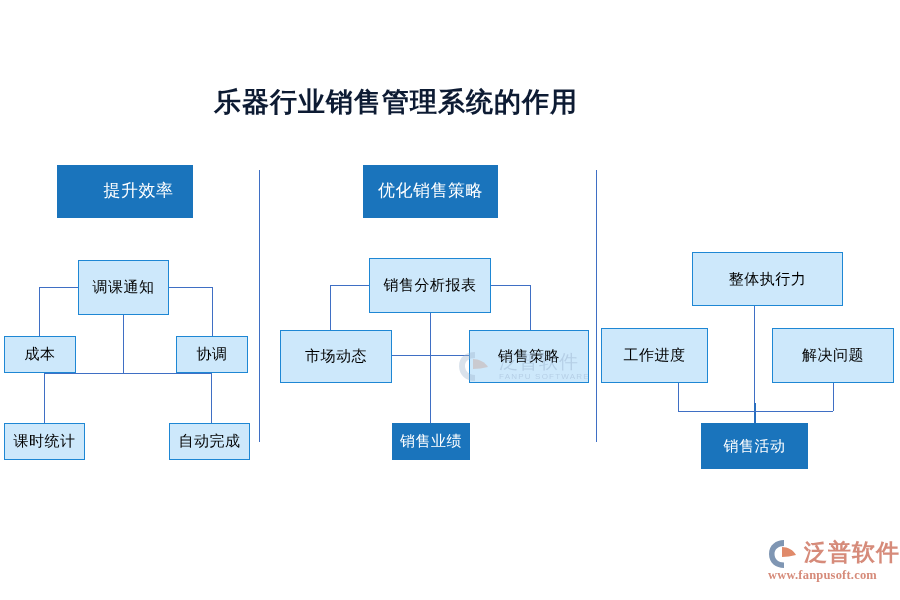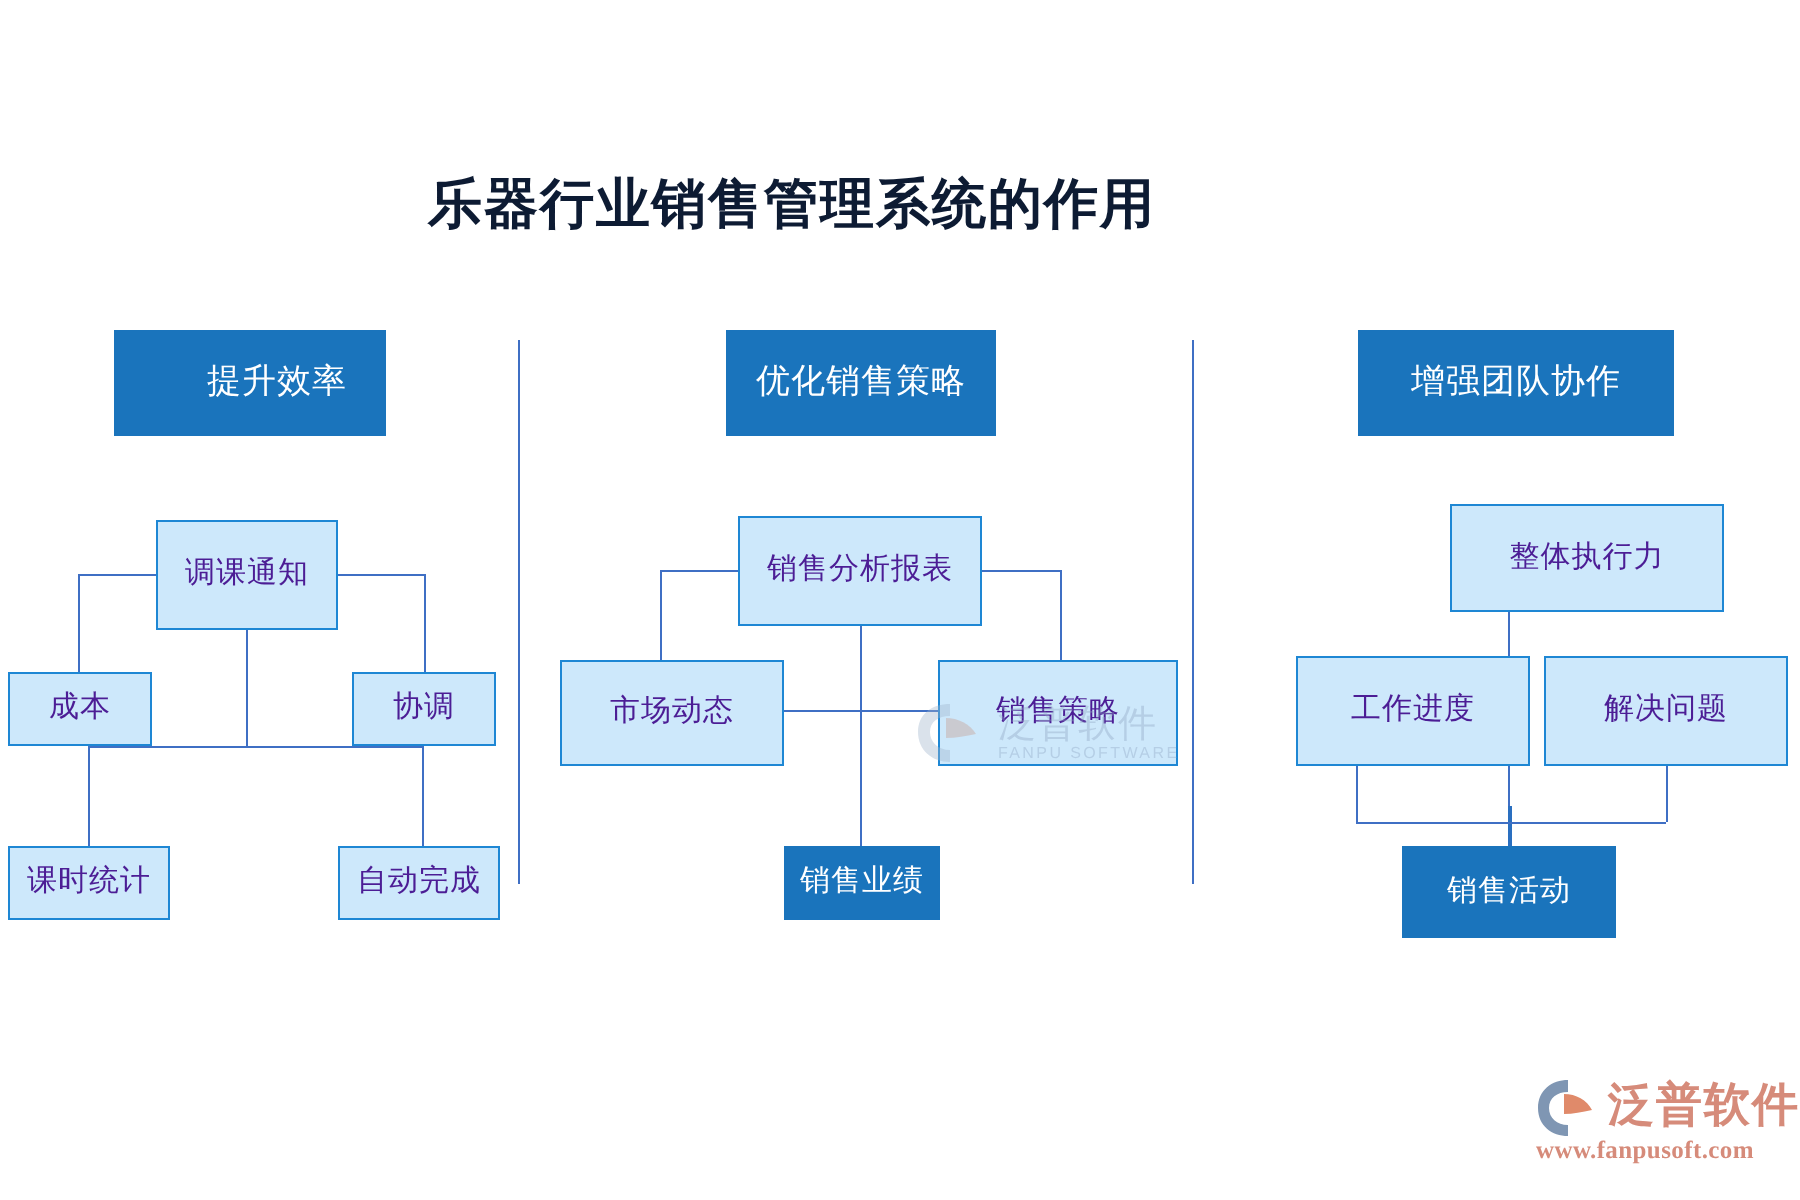--- a/index.html
+++ b/index.html
@@ -55,21 +55,21 @@
     font-size: 17px;
     border: none;
   }
   .node.solid {
     background: #1a74bc;
     color: #ffffff;
     border: none;
   }
   .node.light {
     background: #cde8fb;
-    color: #4c1d95;
+    color: #000000;
     border: 1px solid #1e87d4;
   }
 
   
   .line {
     position: absolute;
     background: #3f6fc4;
   }
   .line.h { height: 1px; }
   .line.v { width: 1px; }
@@ -197,28 +197,27 @@
   <div class="line v" style="left:430px; top:313px; height:110px;"></div>
 
   <div class="line h" style="left:392px; top:355px; width:177px;"></div>
 
   <div class="node light" style="left:469px; top:330px; width:120px; height:53px;">销售策略</div>
 
   <div class="node light" style="left:280px; top:330px; width:112px; height:53px;">市场动态</div>
 
   <div class="node solid" style="left:392px; top:423px; width:78px; height:37px;">销售业绩</div>
 
-  <div class="node header" style="left:679px; top:165px; width:158px; height:53px;">增强团队协作</div>
-
-  <div class="node light" style="left:725px; top:252px; width:137px; height:54px;">整体执行力</div>
+
+  <div class="node light" style="left:692px; top:252px; width:151px; height:54px;">整体执行力</div>
 
   <div class="line v" style="left:754px; top:306px; height:97px;"></div>
   <div class="line v thick" style="left:754px; top:403px; width:2px; height:20px;"></div>
 
-  <div class="node light" style="left:648px; top:328px; width:117px; height:55px;">工作进度</div>
+  <div class="node light" style="left:601px; top:328px; width:107px; height:55px;">工作进度</div>
 
   <div class="node light" style="left:772px; top:328px; width:122px; height:55px;">解决问题</div>
 
   <div class="line v" style="left:678px; top:383px; height:28px;"></div>
   <div class="line v" style="left:833px; top:383px; height:28px;"></div>
   <div class="line h" style="left:678px; top:411px; width:155px;"></div>
 
   <div class="node solid" style="left:701px; top:423px; width:107px; height:46px;">销售活动</div>
 
   <div class="wm-center">

